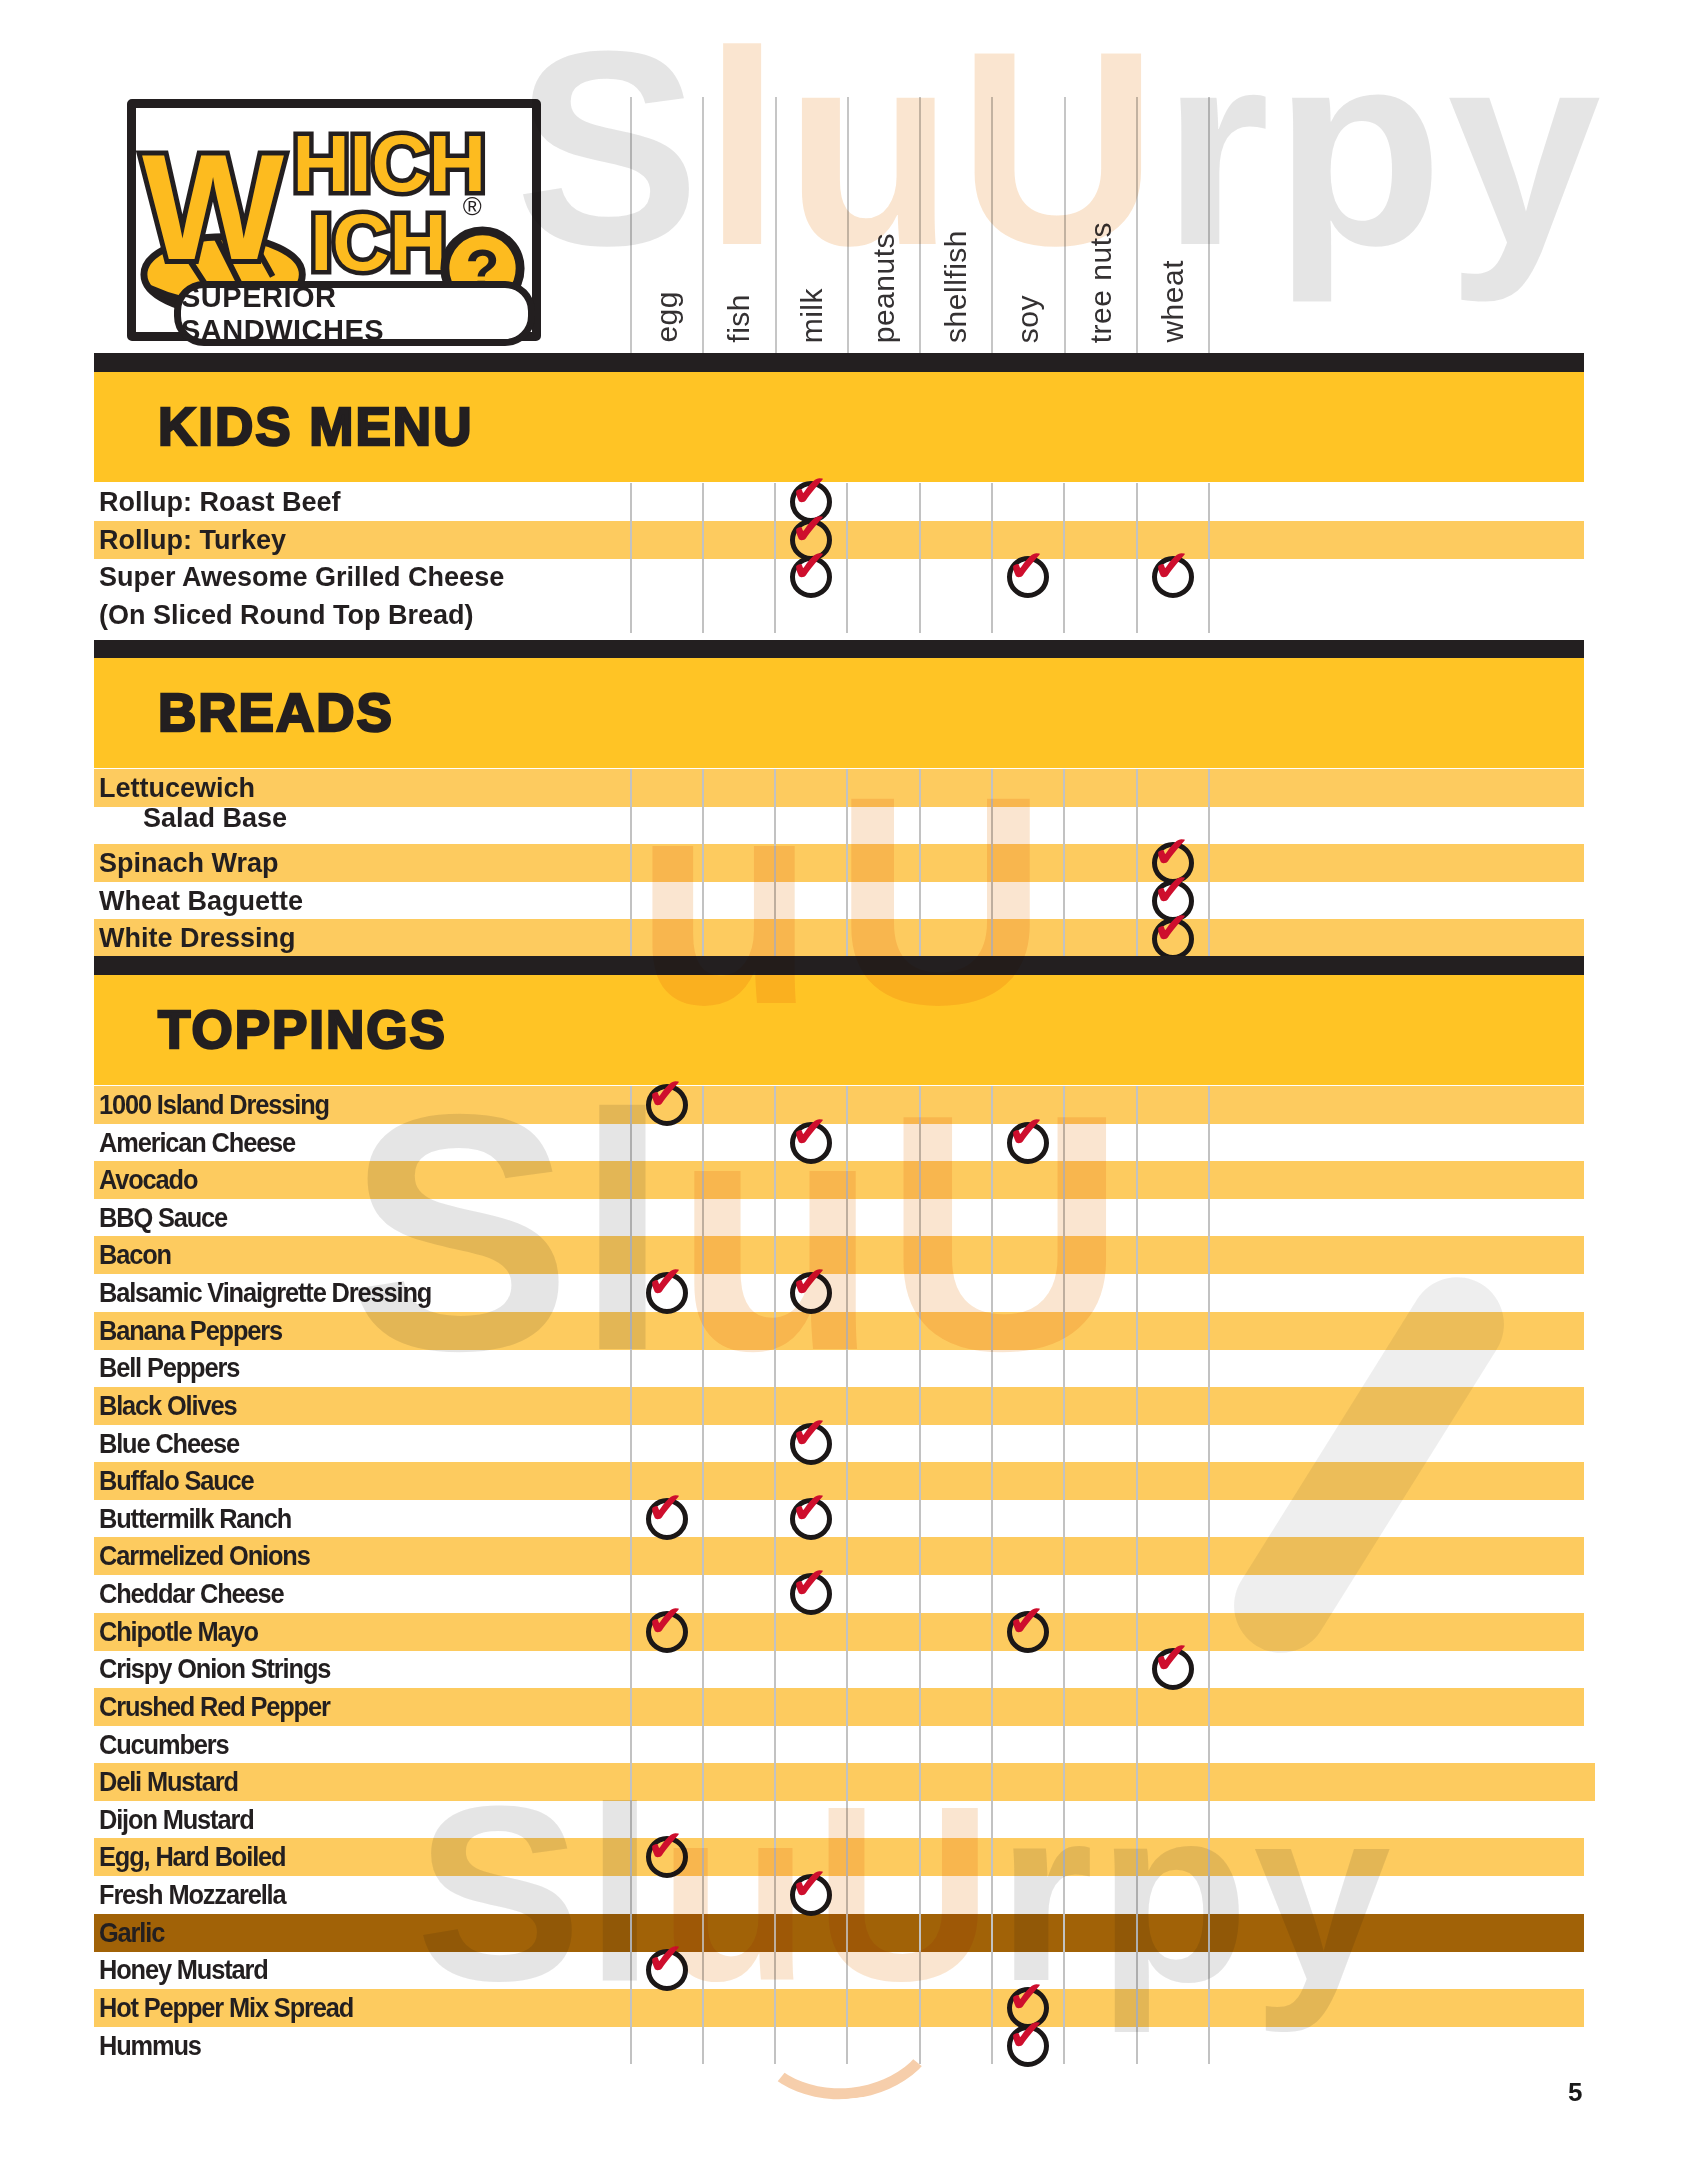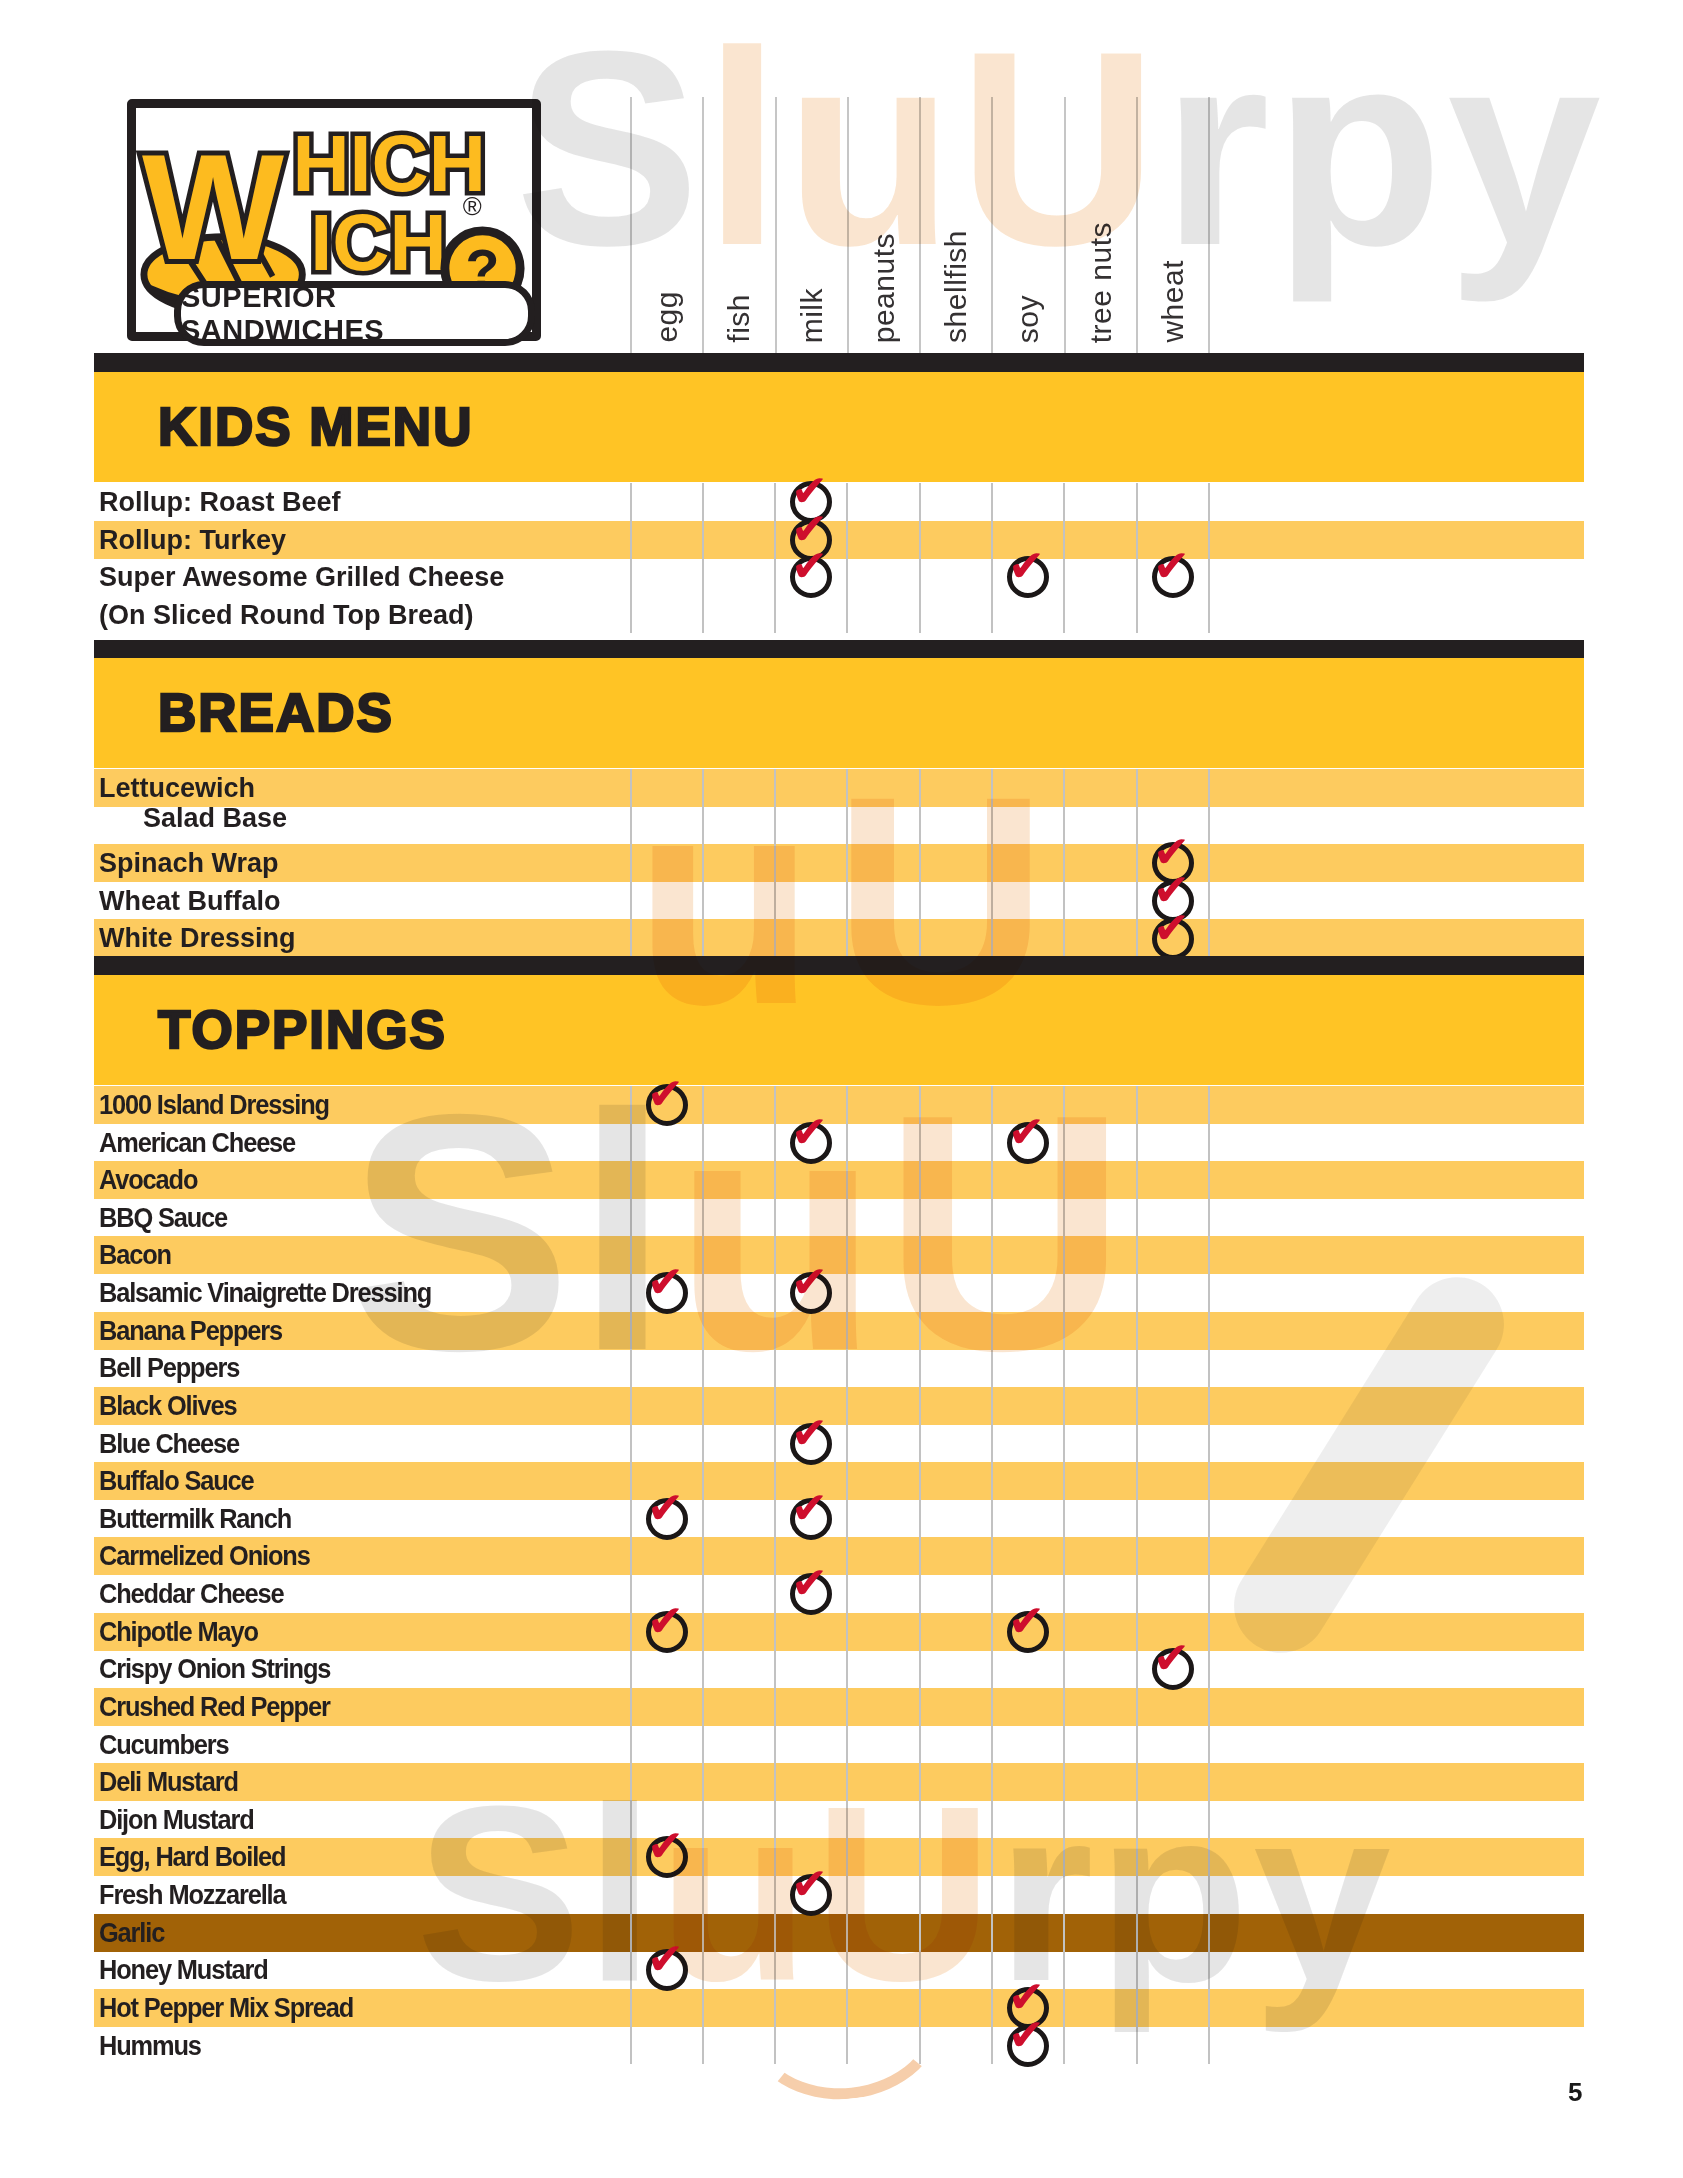--- a/index.html
+++ b/index.html
@@ -172,21 +172,21 @@
         <div class="trow" style="top: 0px; background: rgb(253, 203, 95);">
           <div class="lbl">Lettucewich</div>
         </div>
         <div class="trow" style="top: 30px; background: transparent; margin-left: 44px;">
           <div class="lbl">Salad Base</div>
         </div>
         <div class="trow" style="top: 75px; background: rgb(253, 203, 95);">
           <div class="lbl">Spinach Wrap</div>
         </div>
         <div class="trow" style="top: 113px; background: transparent;">
-          <div class="lbl">Wheat Buffalo</div>
+          <div class="lbl">Wheat Baguette</div>
         </div>
         <div class="trow" style="top: 150px; background: rgb(253, 203, 95);">
           <div class="lbl">White Dressing</div>
         </div>
         <div class="gline" style="left: 536px; height: 188px;"></div>
         <div class="gline" style="left: 608px; height: 188px;"></div>
         <div class="gline" style="left: 680px; height: 188px;"></div>
         <div class="gline" style="left: 752px; height: 188px;"></div>
         <div class="gline" style="left: 825px; height: 188px;"></div>
         <div class="gline" style="left: 897px; height: 188px;"></div>
@@ -255,21 +255,21 @@
         </div>
         <div class="trow" style="top: 564px; background: transparent;">
           <div class="lbl">Crispy Onion Strings</div>
         </div>
         <div class="trow" style="top: 602px; background: rgb(253, 203, 95);">
           <div class="lbl">Crushed Red Pepper</div>
         </div>
         <div class="trow" style="top: 640px; background: transparent;">
           <div class="lbl">Cucumbers</div>
         </div>
-        <div class="trow" style="top: 677px; background: rgb(253, 203, 95);">
+        <div class="trow" style="top: 677px; background: rgb(253, 203, 95); padding-left: 11px;">
           <div class="lbl">Deli Mustard</div>
         </div>
         <div class="trow" style="top: 715px; background: transparent;">
           <div class="lbl">Dijon Mustard</div>
         </div>
         <div class="trow" style="top: 752px; background: rgb(253, 203, 95);">
           <div class="lbl">Egg, Hard Boiled</div>
         </div>
         <div class="trow" style="top: 790px; background: transparent;">
           <div class="lbl">Fresh Mozzarella</div>

